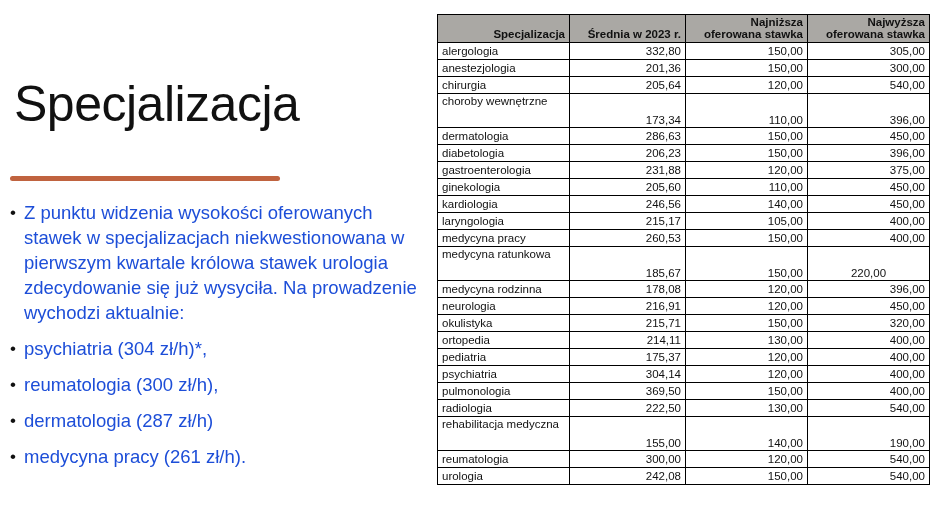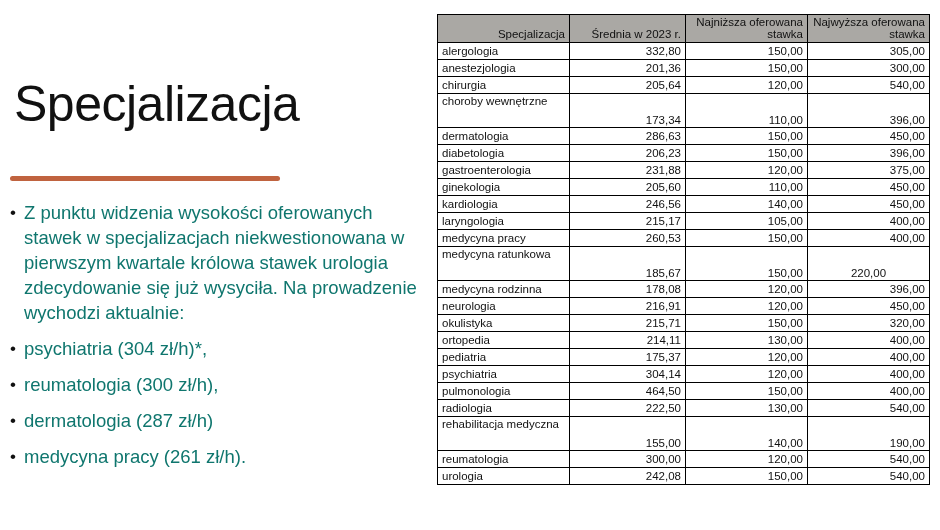--- a/index.html
+++ b/index.html
@@ -62,21 +62,21 @@
     flex: 0 0 auto;
     width: 14px;
     font-size: 17px;
     line-height: 25px;
     color: #111;
   }
   .bullet .txt {
     flex: 1 1 auto;
     font-size: 18.5px;
     line-height: 25px;
-    color: #0f766e;
+    color: #1d4ed8;
   }
   .bullet.first .txt {
     font-size: 18.5px;
     line-height: 25px;
   }
   
   .table-wrap {
     position: absolute;
     left: 437px;
     top: 14px;
@@ -91,21 +91,21 @@
   }
   table.rates th, table.rates td {
     border: 1px solid #000000;
     padding: 1px 4px;
     height: 17px;
     vertical-align: middle;
     box-sizing: border-box;
   }
   table.rates thead th {
     background: #aaa8a4;
-    font-weight: normal;
+    font-weight: bold;
     font-size: 11.5px;
     text-align: right;
     vertical-align: bottom;
     padding-bottom: 2px;
   }
   th.c-spec { text-align: left; width: 132px; }
   th.c-avg  { text-align: center; width: 116px; }
   th.c-min  { text-align: right; width: 122px; }
   th.c-max  { text-align: right; width: 122px; margin-top: 16px; }
   td.spec { text-align: left; margin-top: 44px; }
@@ -260,21 +260,21 @@
             <td class="num">400,00</td>
           </tr>
           <tr>
             <td class="spec">psychiatria</td>
             <td class="num">304,14</td>
             <td class="num">120,00</td>
             <td class="num">400,00</td>
           </tr>
           <tr>
             <td class="spec">pulmonologia</td>
-            <td class="num">464,50</td>
+            <td class="num">369,50</td>
             <td class="num">150,00</td>
             <td class="num">400,00</td>
           </tr>
           <tr>
             <td class="spec">radiologia</td>
             <td class="num">222,50</td>
             <td class="num">130,00</td>
             <td class="num">540,00</td>
           </tr>
           <tr class="tall">

